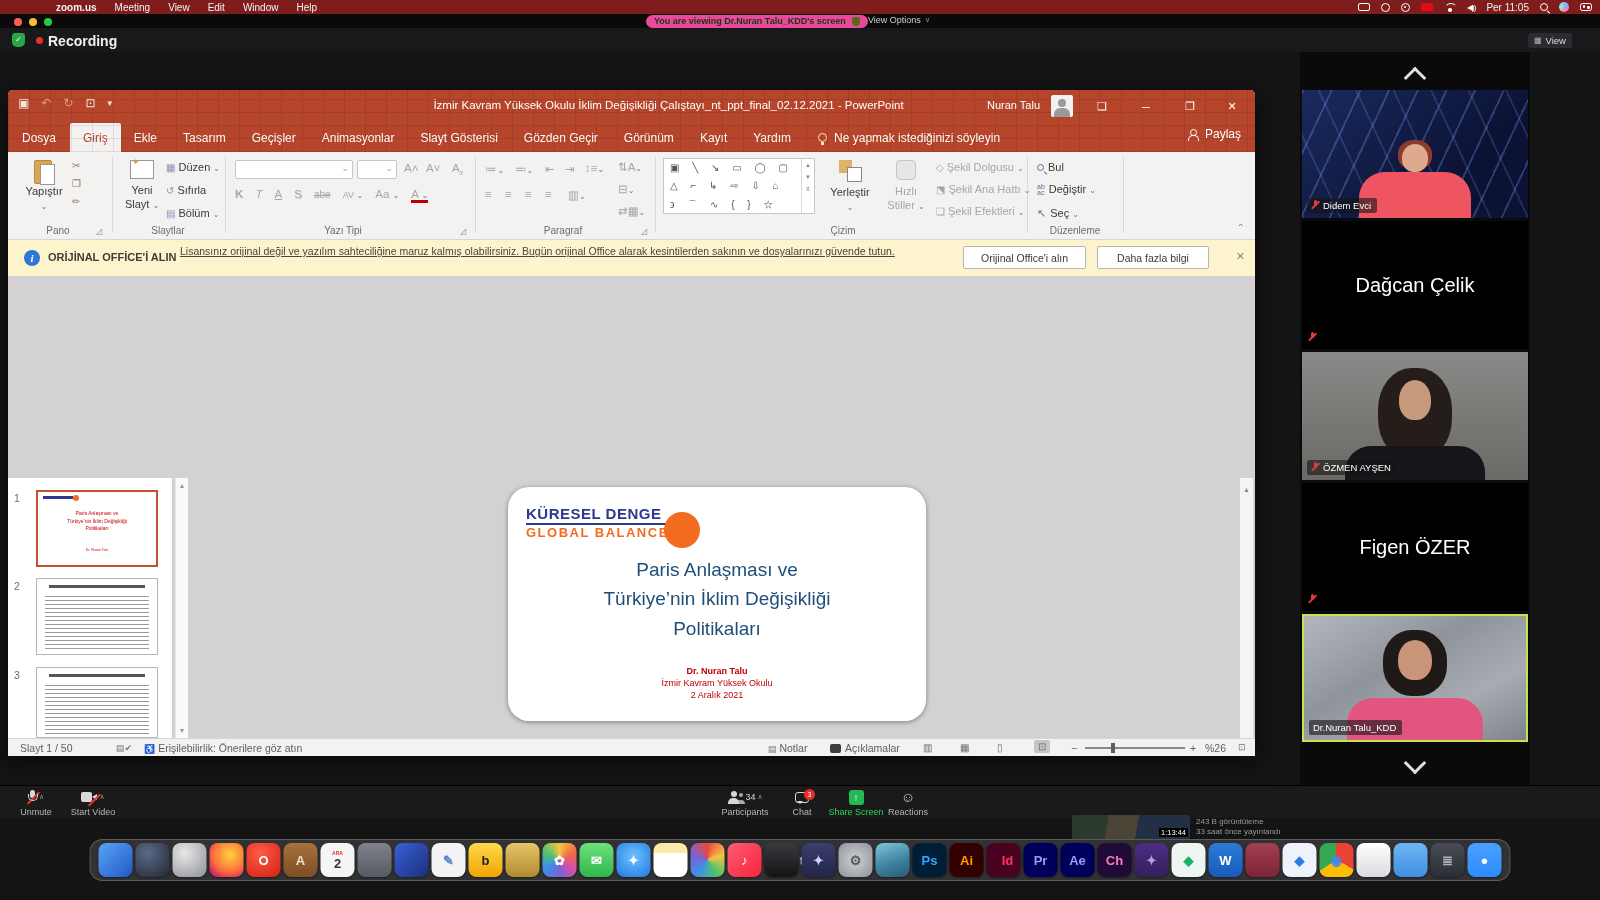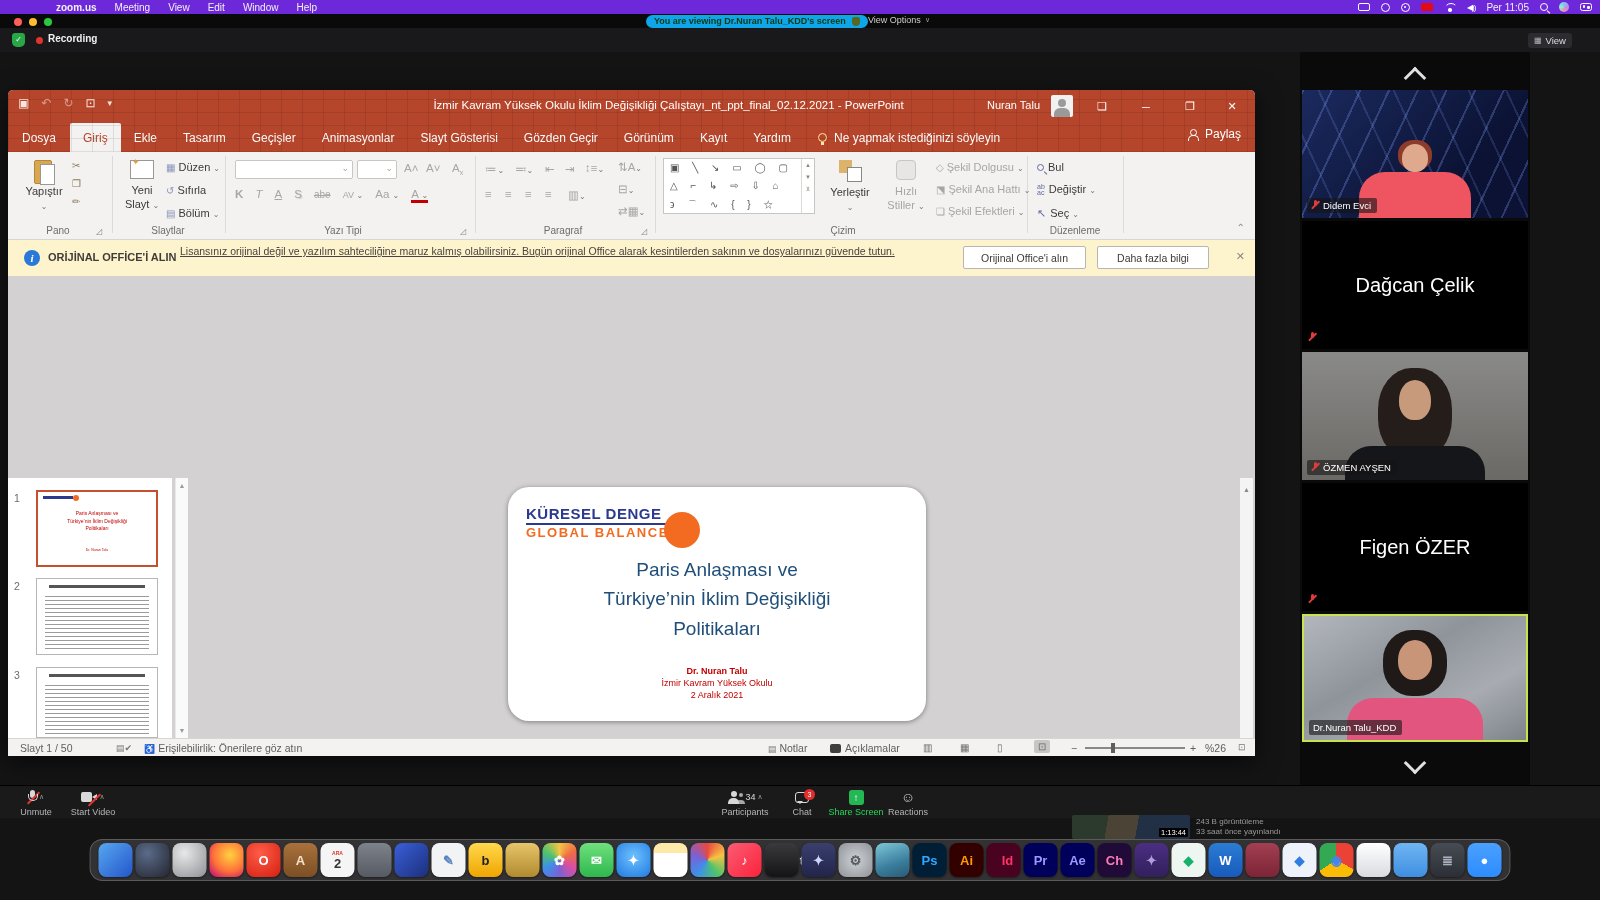--- a/index.html
+++ b/index.html
@@ -2,21 +2,21 @@
 <html><head>
 <meta charset="utf-8">
 <style>
   * { box-sizing: border-box; margin: 0; padding: 0; }
   html,body { width:1600px; height:900px; }
   body { font-family:"Liberation Sans", sans-serif; background:#000; overflow:hidden; }
   .screen { position:relative; width:1600px; height:900px; background:#141414; overflow:hidden; }
   .abs { position:absolute; }
 
   
-  .menubar { position:absolute; left:0; top:0; width:1600px; height:14px; background:#6d28d9; display:flex; align-items:center; color:#f2f2f2; font-size:10px; }
+  .menubar { position:absolute; left:0; top:0; width:1600px; height:14px; background:#7f1d1d; display:flex; align-items:center; color:#f2f2f2; font-size:10px; }
   .mb-left { display:flex; align-items:center; gap:18px; padding-left:38px; }
   .mb-apple { font-size:10px; }
   .mb-app { font-weight:bold; }
   .mb-right { position:absolute; right:8px; top:0; height:14px; display:flex; align-items:center; gap:11px; }
   .ic-display { width:12px; height:8px; border:1.2px solid #fff; border-radius:2px; }
   .ic-circle { width:9px; height:9px; border:1.2px solid #fff; border-radius:50%; }
   .ic-dot-circle { width:9px; height:9px; border:1.2px solid #fff; border-radius:50%; position:relative; }
   .ic-dot-circle::after { content:""; position:absolute; left:2.5px; top:2.5px; width:2px; height:2px; background:#fff; border-radius:50%; }
   .ic-flag { width:12px; height:8px; background:#e30a17; border-radius:1.5px; }
   .ic-wifi { width:12px; height:9px; position:relative; overflow:hidden; }
@@ -29,29 +29,29 @@
   .ic-siri { width:10px; height:10px; border-radius:50%; background:conic-gradient(#7ec3f2,#b78cf2,#f28cae,#8cf2c8,#7ec3f2); }
   .ic-cc { width:12px; height:8px; border:1.2px solid #fff; border-radius:2.5px; position:relative; }
   .ic-cc::before { content:""; position:absolute; left:1.5px; top:1.2px; width:2.4px; height:2.4px; background:#fff; border-radius:50%; }
   .ic-cc::after { content:""; position:absolute; right:1.5px; bottom:1.2px; width:2.4px; height:2.4px; background:#fff; border-radius:50%; }
 
   
   .winstrip { position:absolute; left:0; top:14px; width:1600px; height:14px; background:#0a0a0a; }
   .tlights { position:absolute; left:14px; top:4px; display:flex; gap:7px; }
   .tl { width:8px; height:8px; border-radius:50%; }
   .tl-r{background:#ff5f57}.tl-y{background:#febc2e}.tl-g{background:#28c840}
-  .view-banner { position:absolute; left:646px; top:14.5px; height:13px; background:#0ea5e9; border-radius:7px; display:flex; align-items:center; gap:6px; padding:0 8px; font-size:9px; color:#0c3a10; font-weight:bold; }
+  .view-banner { position:absolute; left:646px; top:14.5px; height:13px; background:#ec4899; border-radius:7px; display:flex; align-items:center; gap:6px; padding:0 8px; font-size:9px; color:#0c3a10; font-weight:bold; }
   .shield-dot { width:8px; height:9px; background:#56691f; border-radius:2px 2px 4px 4px; }
   .view-options { position:absolute; left:868px; top:15px; font-size:9px; color:#cfcfcf; display:flex; gap:4px; align-items:center; }
 
   
   .recstrip { position:absolute; left:0; top:28px; width:1600px; height:24px; background:#19191b; }
   .rec-shield { position:absolute; left:12px; top:5px; width:13px; height:14px; background:#27a746; border-radius:3px 3px 5px 5px; color:#fff; font-size:8px; text-align:center; line-height:13px; }
   .rec-dot { position:absolute; left:36px; top:9px; width:7px; height:7px; background:#e0342c; border-radius:50%; }
-  .rec-label { position:absolute; left:48px; top:5px; font-size:10px; color:#f0f0f0; font-weight:bold; }
+  .rec-label { position:absolute; left:48px; top:5px; font-size:14px; color:#f0f0f0; font-weight:bold; }
   .view-btn { position:absolute; left:1528px; top:4.5px; height:15px; background:#2c2c30; border-radius:3px; display:flex; align-items:center; gap:4px; padding:0 6px; color:#ddd; font-size:9.5px; }
   .view-btn .grid { font-size:8px; color:#bbb; }
 
   
   .ppt { position:absolute; left:8px; top:90px; width:1247px; height:666px; background:#f3f2f1; box-shadow:0 6px 24px rgba(0,0,0,.6); border-radius:5px 5px 0 0; overflow:hidden; }
   .ppt-titlebar { position:absolute; left:0; top:0; width:100%; height:33px; background:#b5452b; }
   .ppt-tabs { position:absolute; left:0; top:33px; width:100%; height:29px; background:#b5452b; display:flex; align-items:stretch; }
   .ppt-head-pattern { position:absolute; left:0; top:0; width:100%; height:62px; pointer-events:none; opacity:.13;
      background: repeating-linear-gradient(0deg, rgba(0,0,0,.7) 0 1px, transparent 1px 13px),
                  repeating-linear-gradient(90deg, rgba(0,0,0,.7) 0 1px, transparent 1px 21px); }

